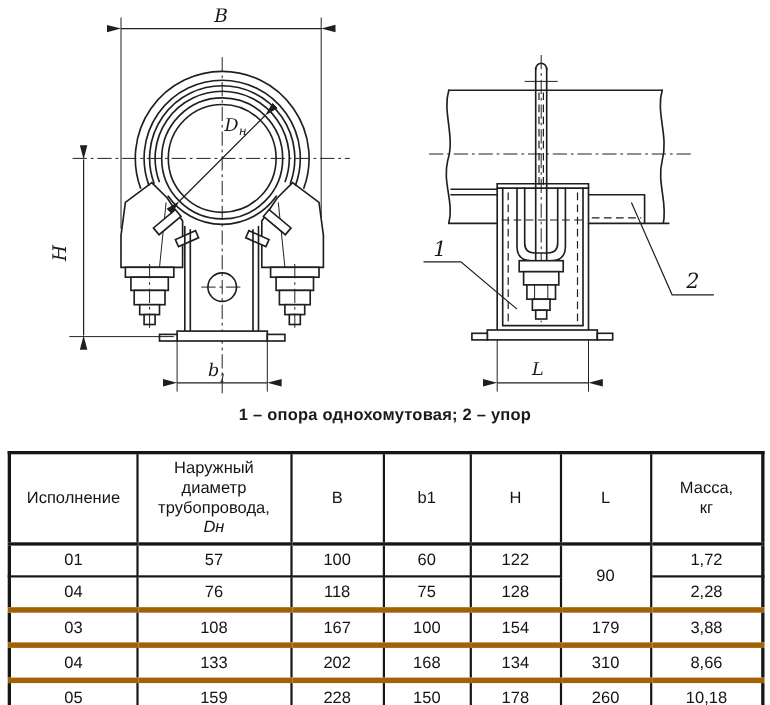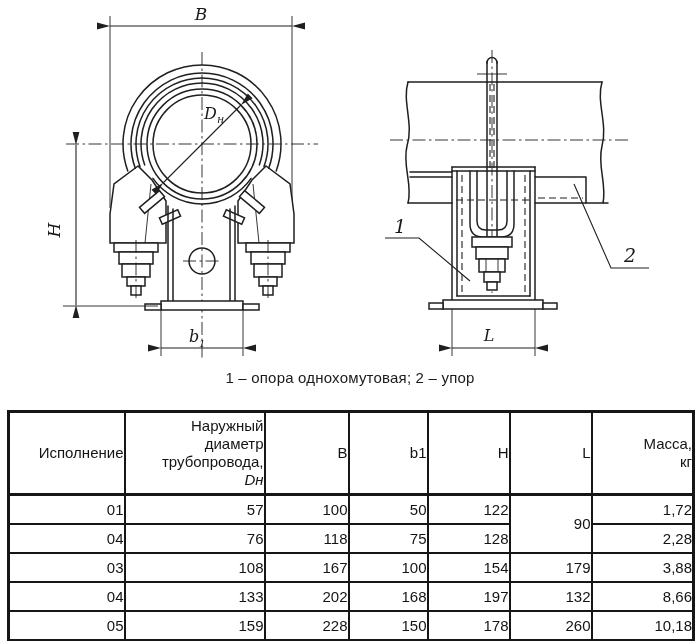--- a/index.html
+++ b/index.html
@@ -1,27 +1,27 @@
 <!DOCTYPE html>
 <html><head>
 <meta charset="utf-8">
 <style>
   html,body{margin:0;padding:0;background:#fff;}
   #stage{position:relative;width:700px;height:641px;background:#ffffff;overflow:hidden;
          font-family:"Liberation Sans",sans-serif;color:#111;}
   #drawing{position:absolute;left:0;top:0;}
   #caption{position:absolute;left:0;top:369px;width:700px;text-align:center;
-           font-size:15px;font-weight:normal;color:#1a1a1a;letter-spacing:.2px;}
+           font-size:15px;font-weight:bold;color:#1a1a1a;letter-spacing:.2px;}
   table.spec{position:absolute;left:7px;top:410px;width:685px;height:222px;
              border-collapse:collapse;table-layout:fixed;border:3px solid #161616;
              font-size:15px;color:#141414;}
-  table.spec td{border:2px solid #161616;text-align:right;vertical-align:middle;
+  table.spec td{border:2px solid #161616;text-align:center;vertical-align:middle;
                 padding:0;line-height:18px;}
   table.spec tr.hdr td{border-bottom:3px solid #161616;height:80px;}
-  table.spec tr.thick td{border-top:2px solid #a16207;}
+  table.spec tr.thick td{border-top:5px solid #a16207;}
   table.spec tr.data td{height:27px;}
   .ital{font-style:italic;}
   
   .ln{stroke:#1f1f1f;stroke-width:1.5;fill:none;stroke-linecap:round;}
   .thin{stroke:#1f1f1f;stroke-width:0.9;fill:none;}
   .cl{stroke:#1f1f1f;stroke-width:0.9;fill:none;stroke-dasharray:13 3.5 2.5 3.5;}
   .hid{stroke:#1f1f1f;stroke-width:1.1;fill:none;stroke-dasharray:7 4;}
   .dim{stroke:#1f1f1f;stroke-width:1.1;fill:none;}
   .wfill{fill:#ffffff;stroke:#1f1f1f;stroke-width:1.5;}
   .dimtxt{font-family:"DejaVu Serif",serif;font-style:italic;fill:#1a1a1a;}
@@ -193,21 +193,21 @@
       <td>L</td>
       <td>
         <div>Масса,</div>
         <div>кг</div>
       </td>
     </tr>
     <tr class="data">
       <td>01</td>
       <td>57</td>
       <td>100</td>
-      <td>50</td>
+      <td>60</td>
       <td>122</td>
       <td rowspan="2">90</td>
       <td>1,72</td>
     </tr>
     <tr class="data">
       <td>04</td>
       <td>76</td>
       <td>118</td>
       <td>75</td>
       <td>128</td>
@@ -220,22 +220,22 @@
       <td>100</td>
       <td>154</td>
       <td>179</td>
       <td>3,88</td>
     </tr>
     <tr class="data thick">
       <td>04</td>
       <td>133</td>
       <td>202</td>
       <td>168</td>
-      <td>197</td>
-      <td>132</td>
+      <td>134</td>
+      <td>310</td>
       <td>8,66</td>
     </tr>
     <tr class="data thick">
       <td>05</td>
       <td>159</td>
       <td>228</td>
       <td>150</td>
       <td>178</td>
       <td>260</td>
       <td>10,18</td>

